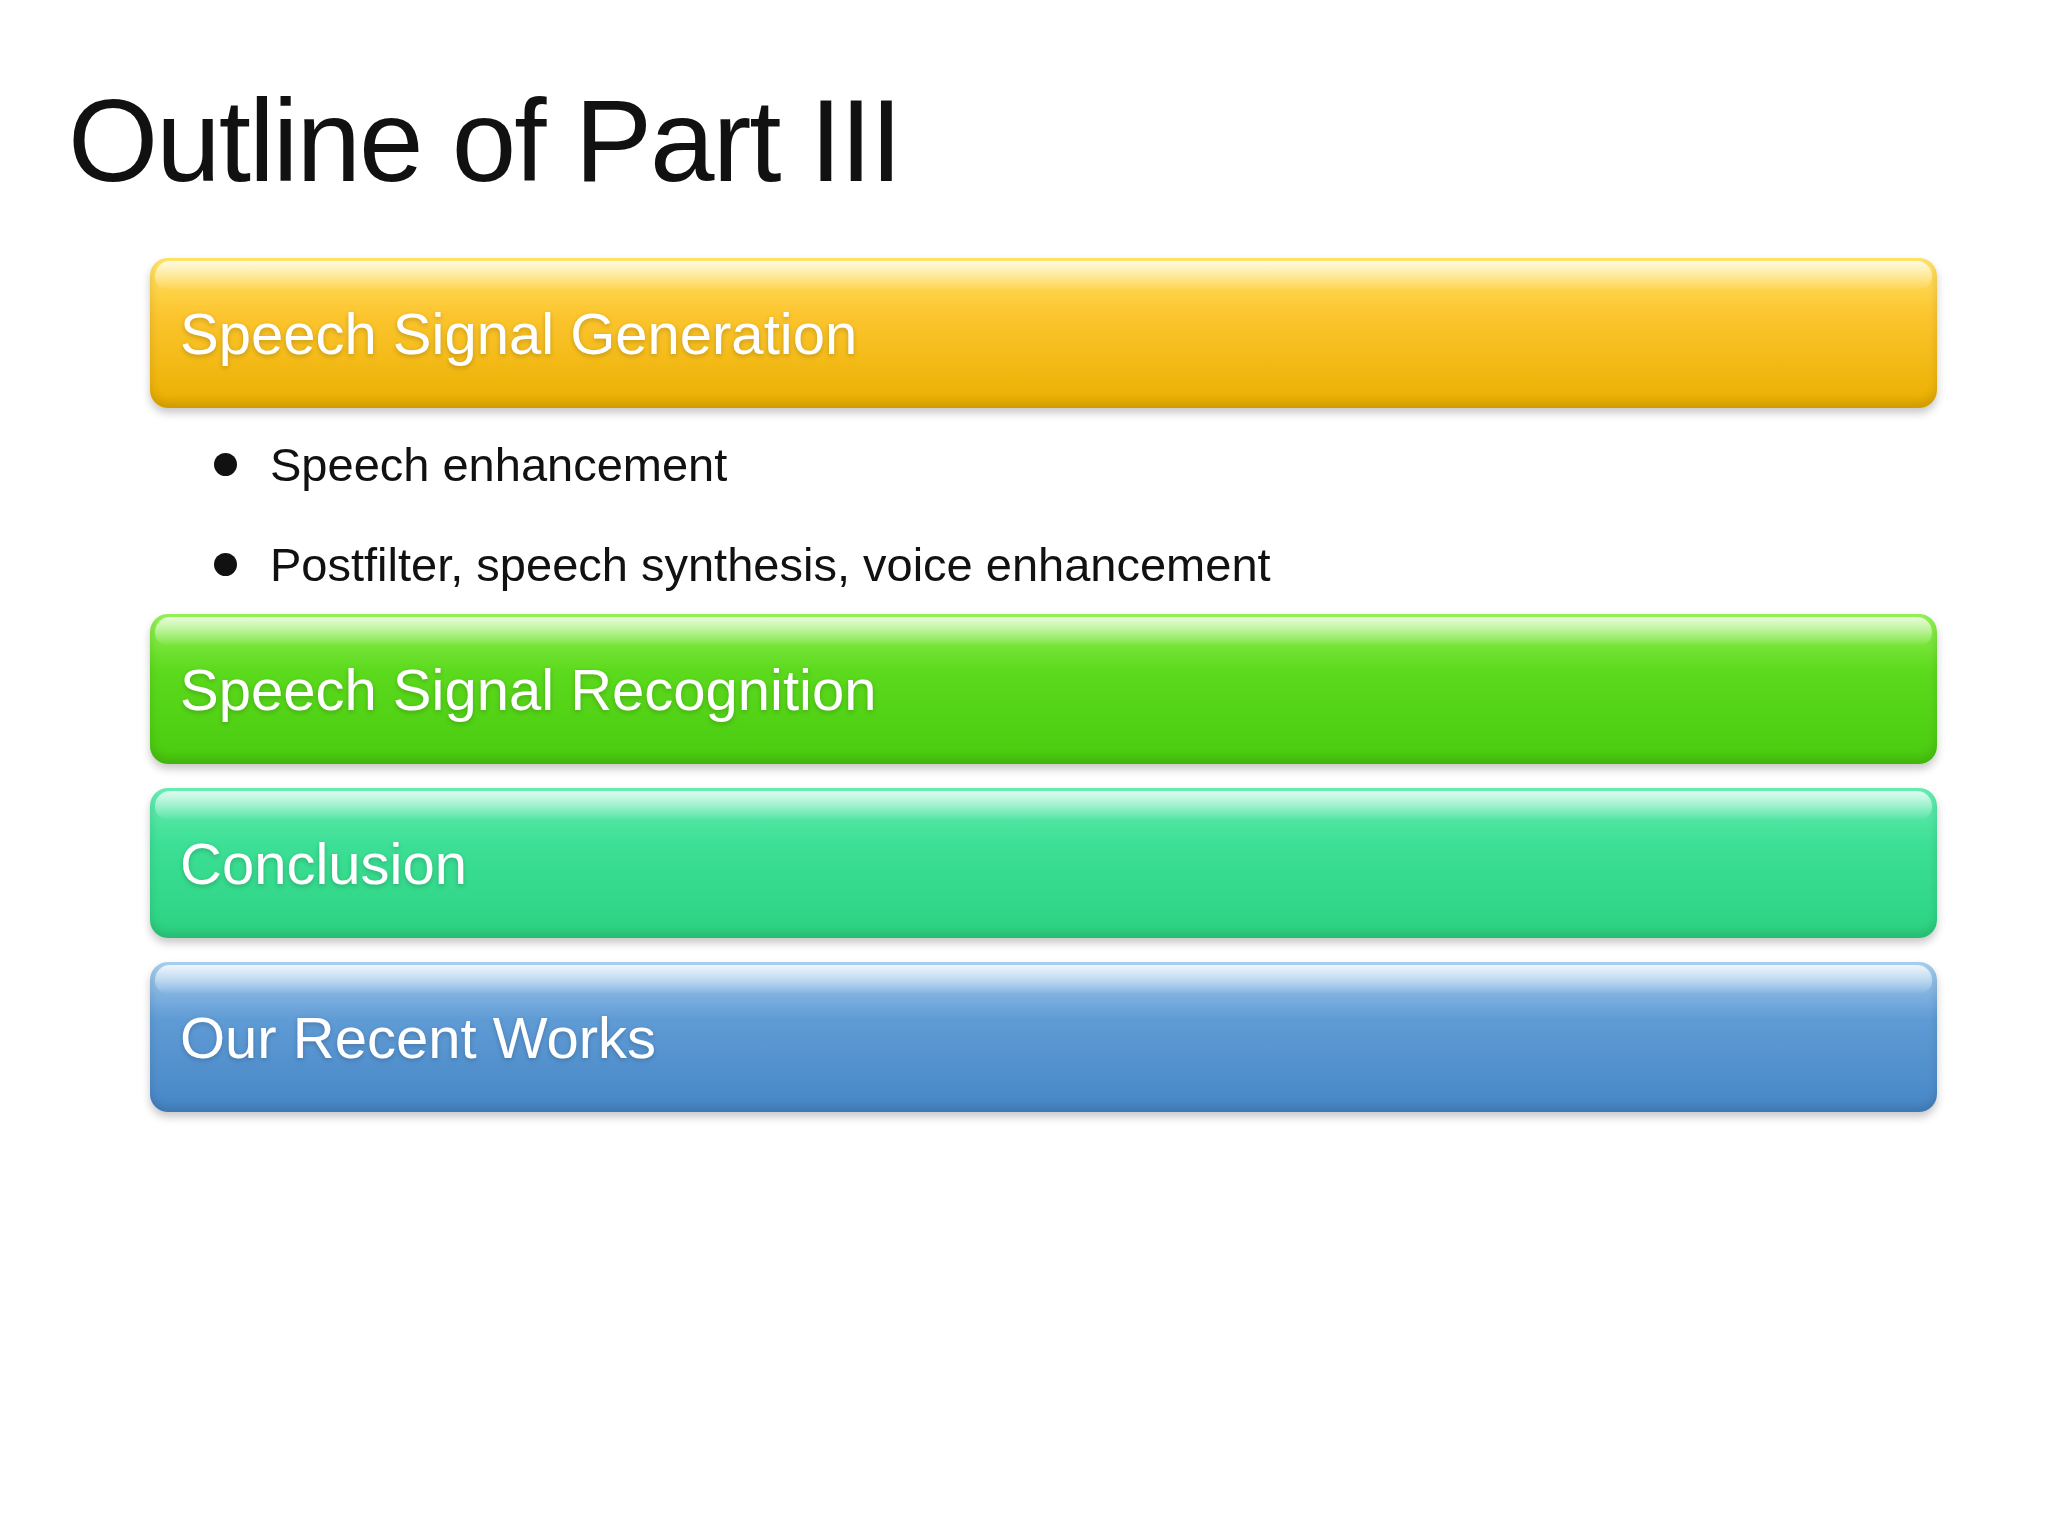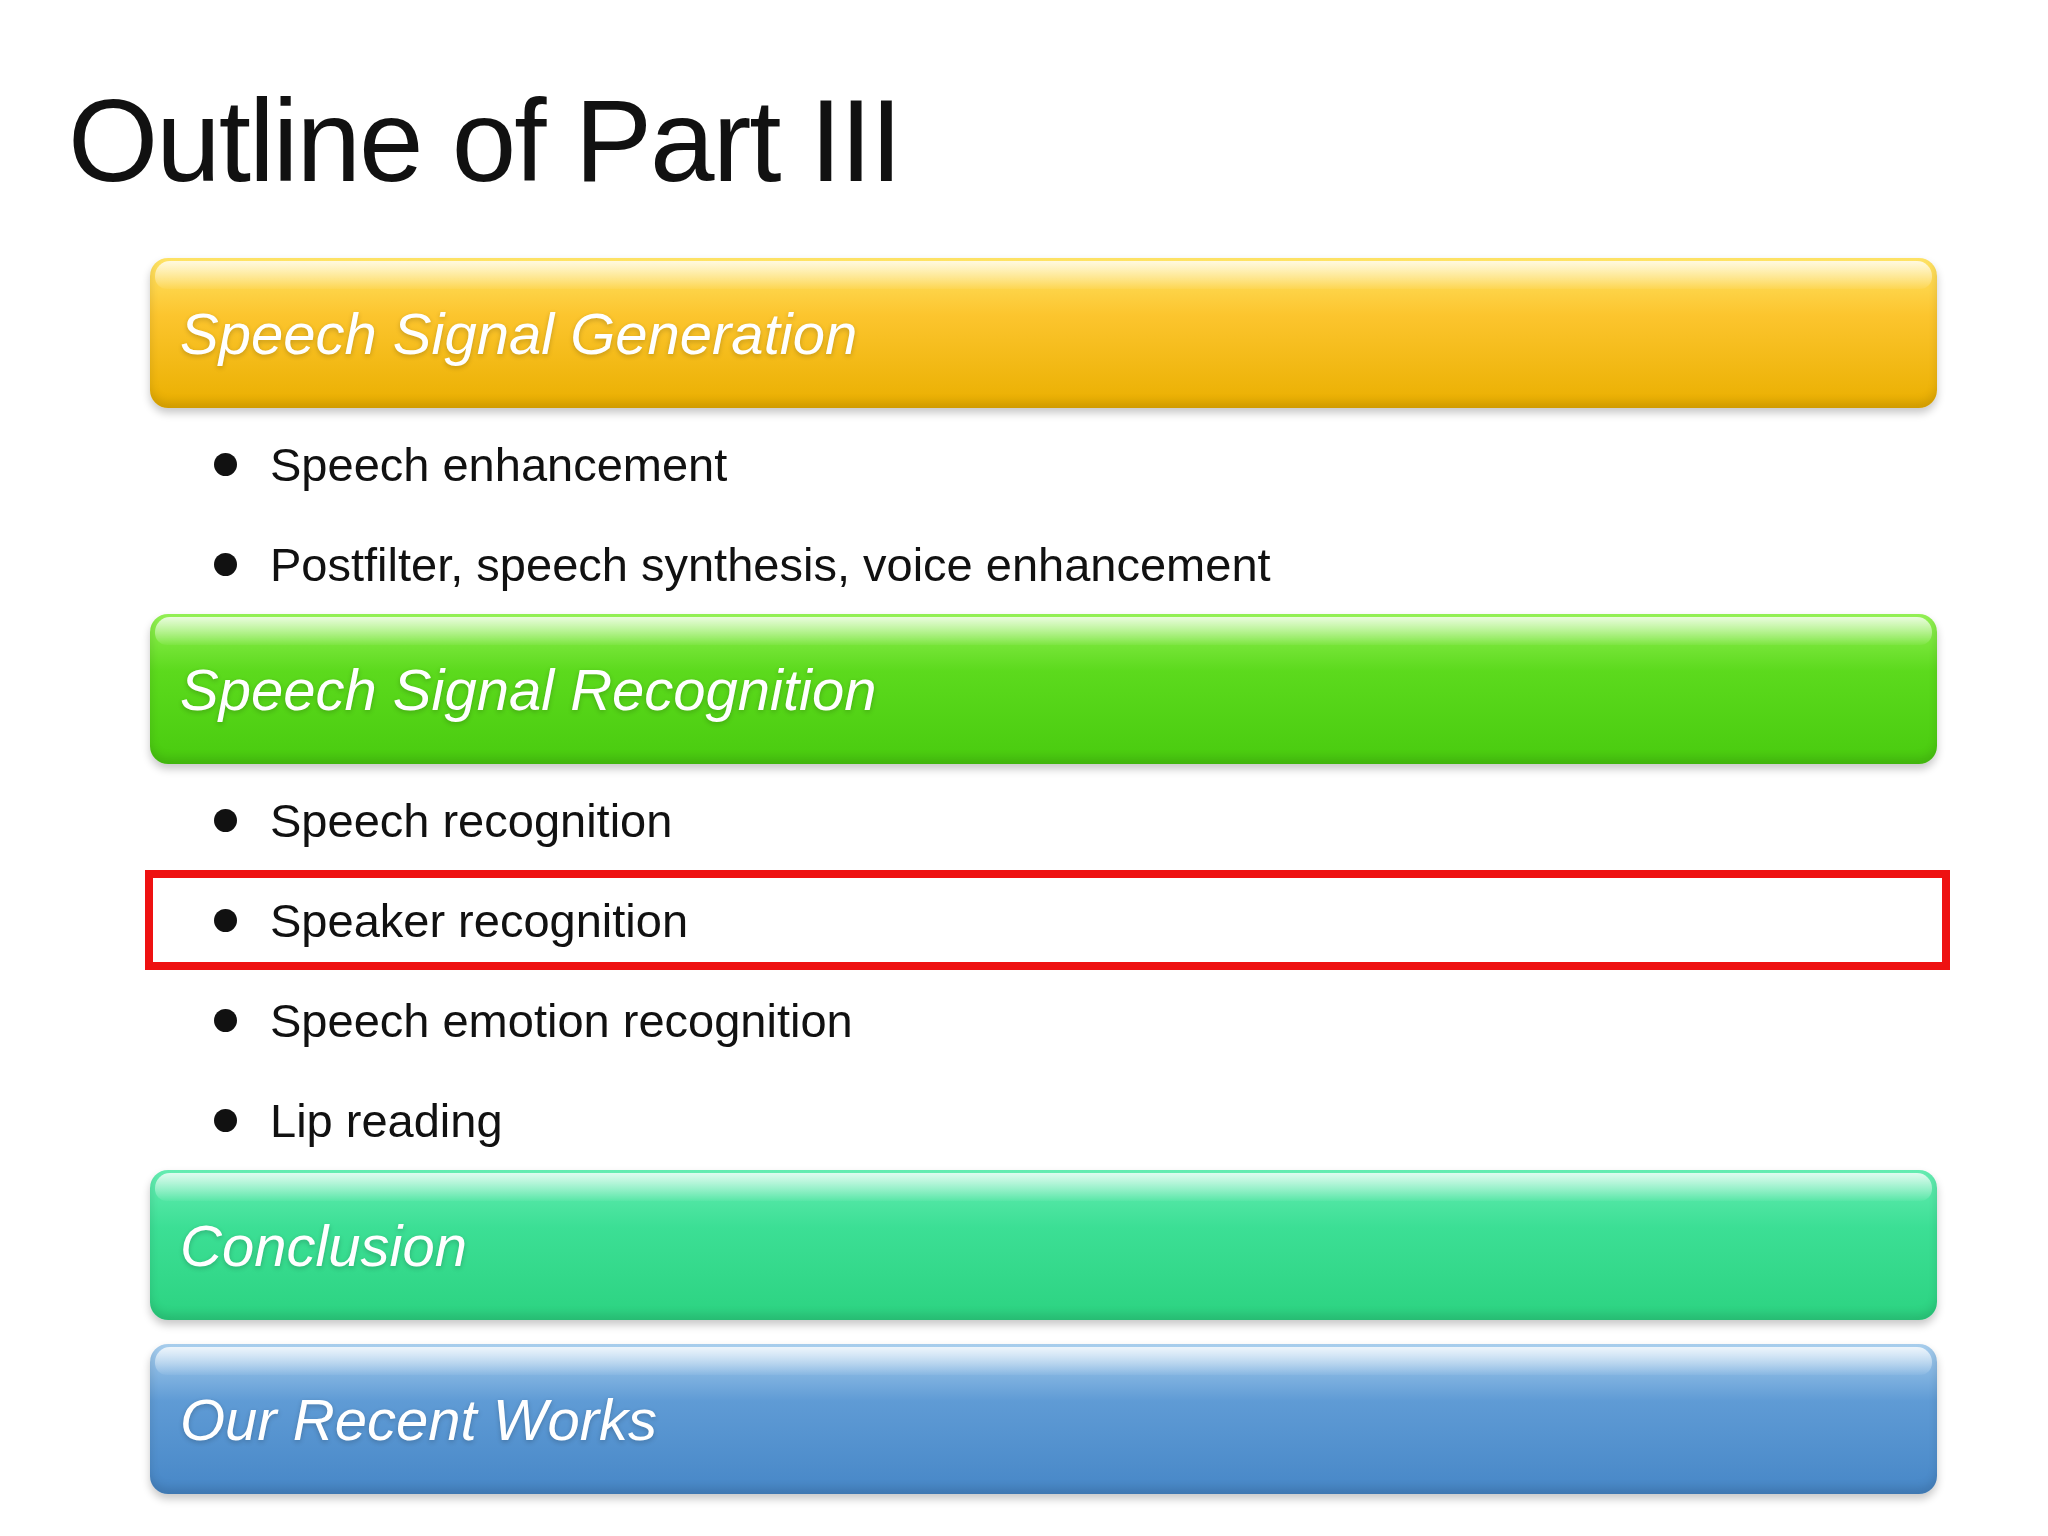--- a/index.html
+++ b/index.html
@@ -25,21 +25,20 @@
     left: 150px; top: 258px;
     width: 1787px;
   }
   .bar {
     position: relative;
     height: 150px;
     border-radius: 18px;
     display: flex;
     align-items: center;
     box-shadow: 0 5px 9px rgba(0,0,0,0.22), inset 0 -6px 10px rgba(0,0,0,0.12);
-    font-style: italic;
   }
   .bar + .bar { margin-top: 24px; }
   .bar::before {
     content: "";
     position: absolute;
     left: 5px; right: 5px; top: 3px;
     height: 28px;
     border-radius: 15px 15px 12px 12px;
     background: linear-gradient(180deg, rgba(255,255,255,0.80), rgba(255,255,255,0.05));
     pointer-events: none;
@@ -95,37 +94,19 @@
         <span class="bullet-label">Speech enhancement</span>
       </div>
       <div class="bullet-row">
         <span class="dot"></span>
         <span class="bullet-label">Postfilter, speech synthesis, voice enhancement</span>
       </div>
     </div>
     <div class="bar" style="background: linear-gradient(rgb(148, 241, 85) 0%, rgb(92, 218, 29) 38%, rgb(73, 203, 15) 100%);">
       <span class="bar-label">Speech Signal Recognition</span>
     </div>
-    <div class="bullets">
-      <div class="bullet-row">
-        <span class="dot"></span>
-        <span class="bullet-label">Speech recognition</span>
-      </div>
-      <div class="bullet-row highlighted" style="border-color: rgb(238, 17, 17);">
-        <span class="dot"></span>
-        <span class="bullet-label">Speaker recognition</span>
-      </div>
-      <div class="bullet-row">
-        <span class="dot"></span>
-        <span class="bullet-label">Speech emotion recognition</span>
-      </div>
-      <div class="bullet-row">
-        <span class="dot"></span>
-        <span class="bullet-label">Lip reading</span>
-      </div>
-    </div>
     <div class="bar" style="background: linear-gradient(rgb(102, 237, 179) 0%, rgb(60, 223, 149) 38%, rgb(44, 211, 129) 100%);">
       <span class="bar-label">Conclusion</span>
     </div>
     <div class="bar" style="background: linear-gradient(rgb(169, 207, 238) 0%, rgb(95, 155, 213) 38%, rgb(71, 135, 199) 100%);">
       <span class="bar-label">Our Recent Works</span>
     </div>
   </div>
 
 </body></html>

